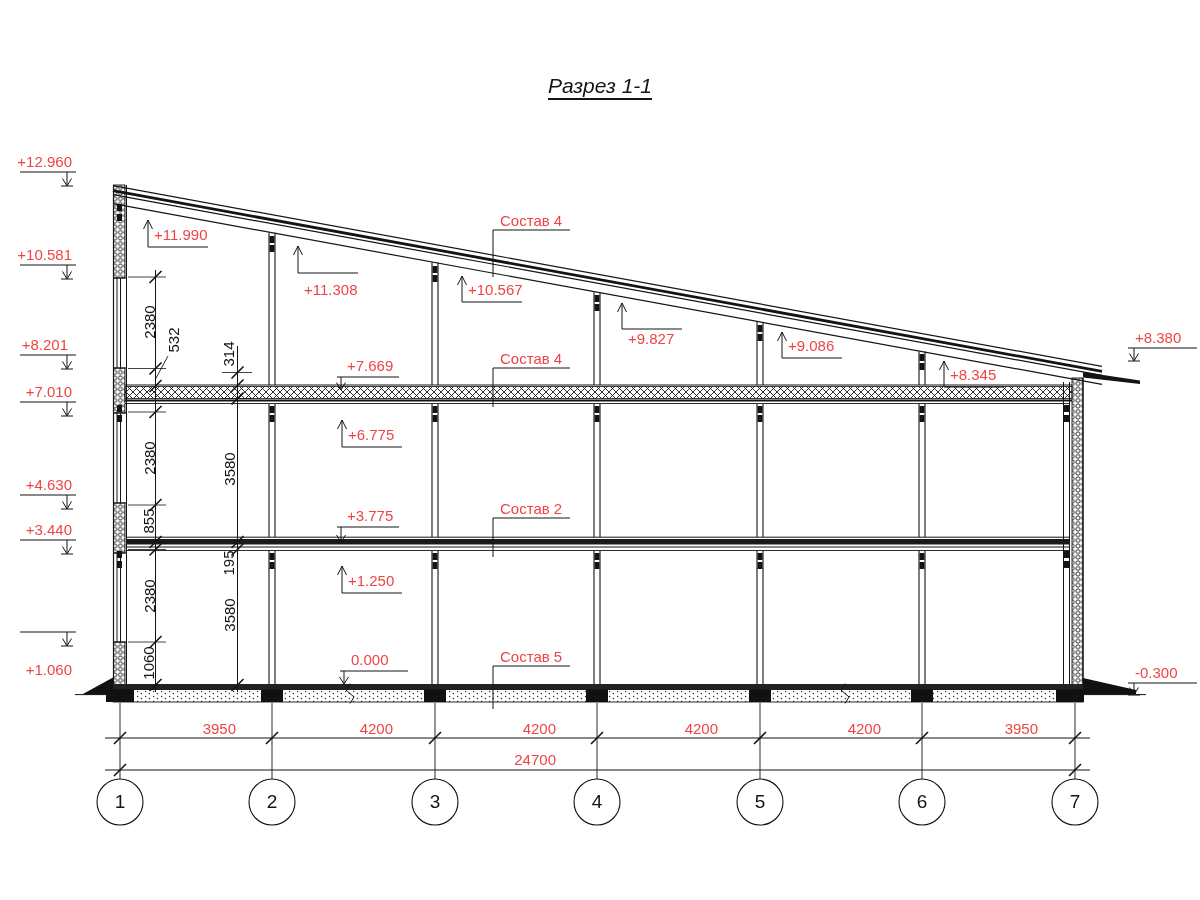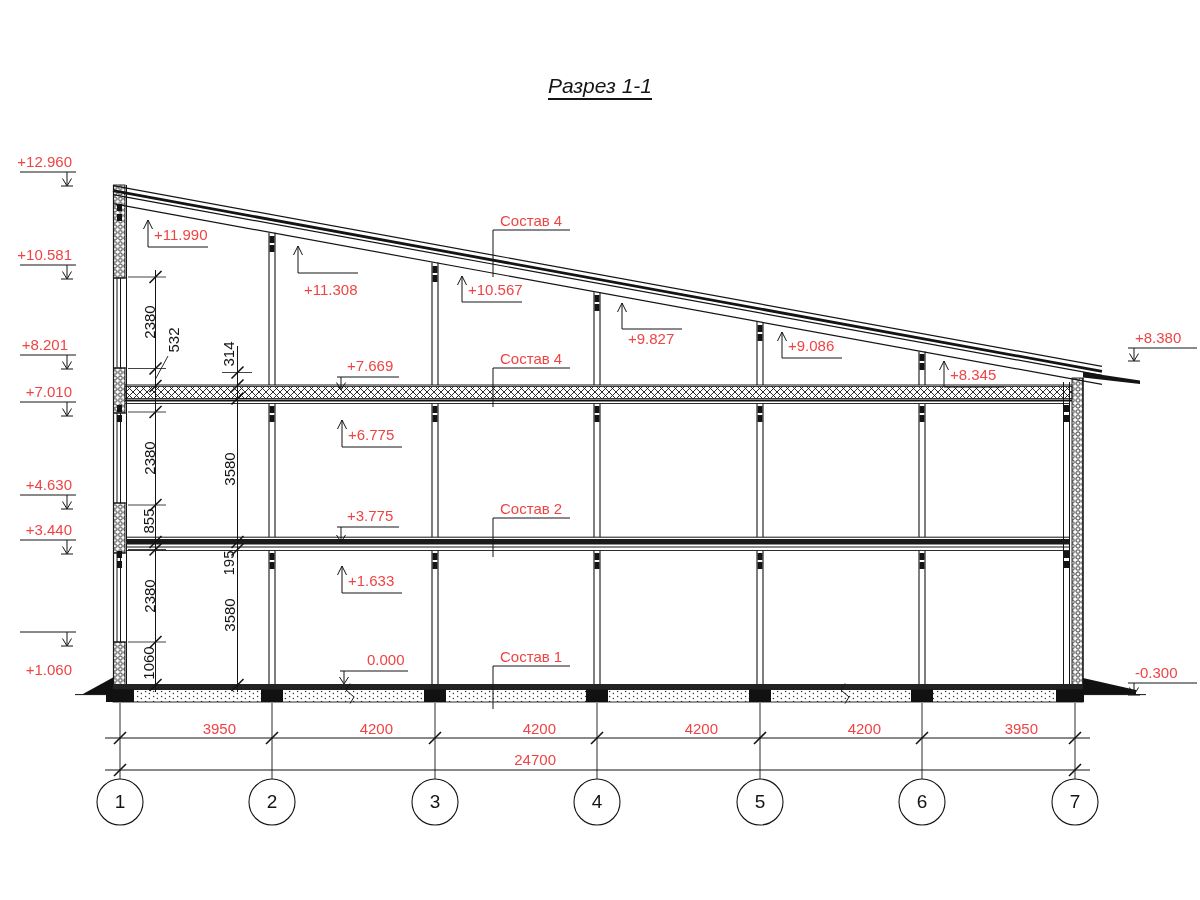--- a/index.html
+++ b/index.html
@@ -380,29 +380,29 @@
 
   <div class="lbl" style="left:154px;top:227px;">+11.990</div>
   <div class="lbl" style="left:304px;top:241px;margin-top:41px;">+11.308</div>
   <div class="lbl" style="left:468px;top:282px;">+10.567</div>
   <div class="lbl" style="left:628px;top:309px;margin-top:22px;">+9.827</div>
   <div class="lbl" style="left:788px;top:338px;">+9.086</div>
   <div class="lbl" style="left:950px;top:367px;">+8.345</div>
 
   <div class="lbl" style="left:347px;top:358px;">+7.669</div>
   <div class="lbl" style="left:347px;top:508px;">+3.775</div>
-  <div class="lbl" style="left:367px;top:652px;">0.000</div>
+  <div class="lbl" style="left:351px;top:652px;">0.000</div>
 
   <div class="lbl" style="left:348px;top:427px;">+6.775</div>
-  <div class="lbl" style="left:348px;top:573px;">+1.633</div>
+  <div class="lbl" style="left:348px;top:573px;">+1.250</div>
 
   <div class="lbl" style="left:500px;top:213px;width:72px;">Состав 4</div>
   <div class="lbl" style="left:500px;top:351px;width:72px;">Состав 4</div>
   <div class="lbl" style="left:500px;top:501px;width:72px;">Состав 2</div>
-  <div class="lbl" style="left:500px;top:649px;width:72px;">Состав 1</div>
+  <div class="lbl" style="left:500px;top:649px;width:72px;">Состав 5</div>
 
   <div class="vdim" style="left:110px;top:313px;">2380</div>
   <div class="vdim" style="left:134px;top:331px;">532</div>
   <div class="vdim" style="left:110px;top:449px;">2380</div>
   <div class="vdim" style="left:109px;top:512px;">855</div>
   <div class="vdim" style="left:110px;top:587px;">2380</div>
   <div class="vdim" style="left:109px;top:654px;">1060</div>
 
   <div class="vdim" style="left:189px;top:345px;">314</div>
   <div class="vdim" style="left:190px;top:460px;">3580</div>

